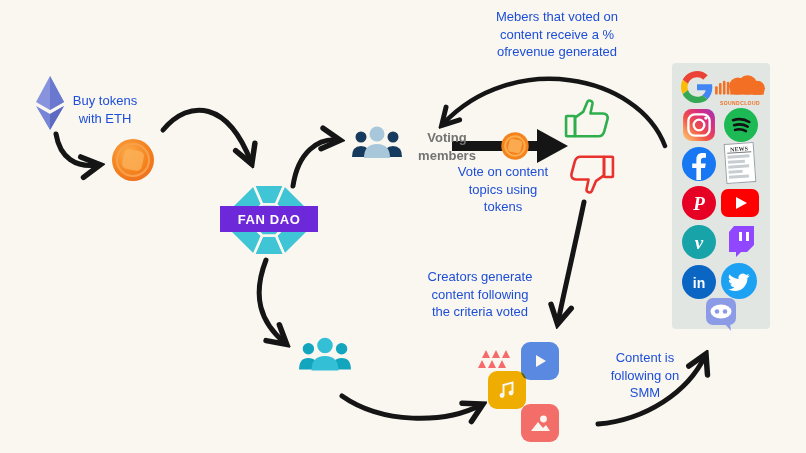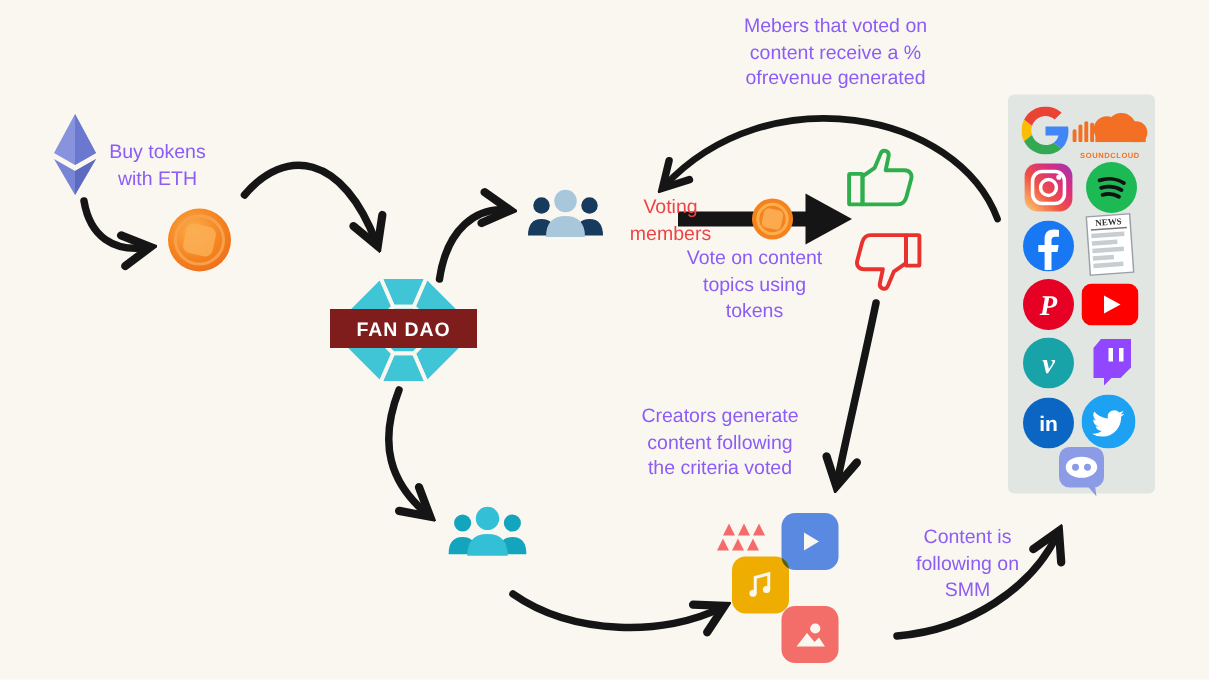--- a/index.html
+++ b/index.html
@@ -3,29 +3,29 @@
 <meta charset="utf-8">
 <style>
   html,body{margin:0;padding:0;}
   #canvas{
     position:relative; width:806px; height:453px; overflow:hidden;
     background:#FAF7F0;
     font-family:"Liberation Sans",sans-serif;
   }
   .abs{position:absolute;}
   .lbl{
-    position:absolute; font-size:13px; line-height:1.35; color:#8b5cf6;
+    position:absolute; font-size:13px; line-height:1.35; color:#1d4ed8;
     text-align:center; white-space:pre-line;
   }
-  .lbl.bold{font-weight:normal; color:#ef4444;}
+  .lbl.bold{font-weight:bold; color:#737373;}
   #arrow-layer{position:absolute; left:0; top:0; width:806px; height:453px; pointer-events:none;}
   
   .dao-banner{
     position:absolute; left:220px; top:206px; width:98px; height:26px;
-    background:#7f1d1d; display:flex; align-items:center; justify-content:center;
+    background:#6d28d9; display:flex; align-items:center; justify-content:center;
     color:#fff; font-weight:bold; font-size:13px; letter-spacing:.6px;
   }
   
   #social-panel{
     position:absolute; left:672px; top:63px; width:98px; height:266px;
     background:#E1E6E3; border-radius:4px;
   }
   .soundcloud-word{
     font-size:5px; font-weight:bold; color:#F26F23; letter-spacing:.4px; text-align:center;
     margin-top:1px;

